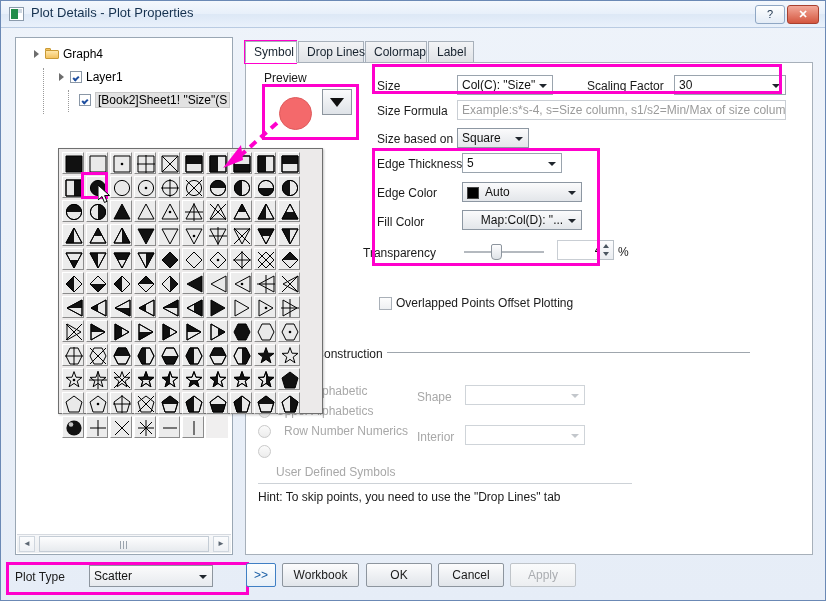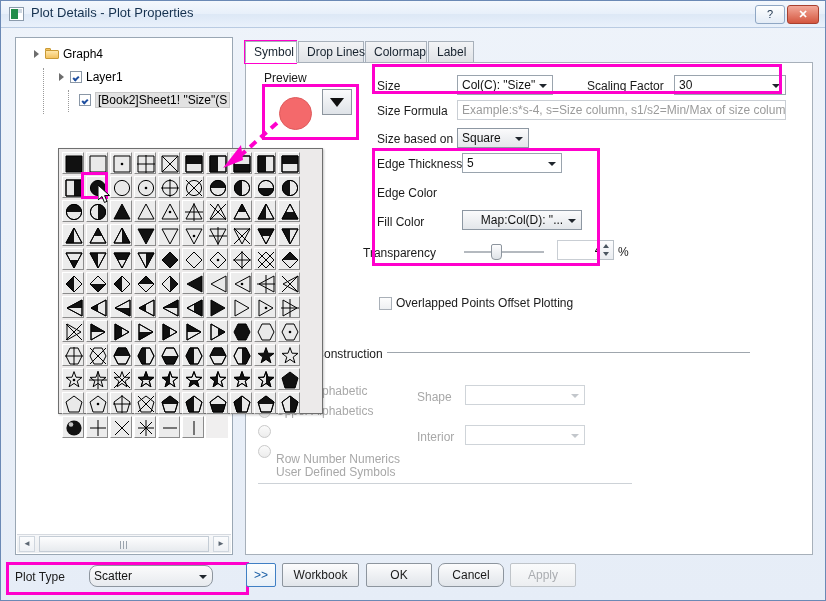--- a/index.html
+++ b/index.html
@@ -307,20 +307,23 @@
     <div class="combo btnstyle" style="left:211px;top:65px;width:72px;text-align:left;padding-left:4px;">
       <span>Square</span><span class="arrow"></span>
     </div>
 
     <div class="lbltxt" style="left:131px;top:94px;">Edge Thickness</div>
     <div class="combo" style="left:216px;top:90px;width:100px;">
       <span>5</span><span class="arrow"></span>
     </div>
 
     <div class="lbltxt" style="left:131px;top:123px;text-align:right;">Edge Color</div>
+    <div class="combo btnstyle" style="left:216px;top:119px;width:120px;text-align:left;padding-left:22px;">
+      <span class="swatch"></span><span>Auto</span><span class="arrow"></span>
+    </div>
 
     <div class="lbltxt" style="left:131px;top:152px;text-align:right;">Fill Color</div>
     <div class="combo btnstyle" style="left:216px;top:147px;width:120px;">
       <span>Map:Col(D): "...</span><span class="arrow"></span>
     </div>
 
     <div class="lbltxt" style="left:117px;top:183px;">Transparency</div>
     <div class="slider" style="left:218px;top:180px;width:80px;">
       <div class="track"></div>
       <div class="knob" style="left:27px;"></div>
@@ -338,35 +341,36 @@
     <div class="lbltxt" style="left:26px;top:284px;">Symbol Construction</div>
     <div class="hr" style="left:141px;top:289px;width:363px;"></div>
 
     <div class="radio" style="left:12px;top:322px;"></div>
     <div class="lbltxt dis" style="left:30px;top:321px;">Lower Alphabetic</div>
 
     <div class="radio" style="left:12px;top:342px;"></div>
     <div class="lbltxt dis" style="left:30px;top:341px;">Upper Alphabetics</div>
 
     <div class="radio" style="left:12px;top:362px;"></div>
-    <div class="lbltxt dis" style="left:30px;top:361px;margin-top:28px;">Row Number Numerics</div>
+    <div class="lbltxt dis" style="left:38px;top:361px;">Row Number Numerics</div>
 
     <div class="radio" style="left:12px;top:382px;"></div>
     <div class="lbltxt dis" style="left:30px;top:402px;">User Defined Symbols</div>
 
     <div class="lbltxt dis" style="left:171px;top:327px;">Shape</div>
     <div class="combo dis" style="left:219px;top:322px;width:120px;">
       <span></span><span class="arrow"></span>
     </div>
     <div class="lbltxt dis" style="left:171px;top:367px;">Interior</div>
     <div class="combo dis" style="left:219px;top:362px;width:120px;">
       <span></span><span class="arrow"></span>
     </div>
 
     <div class="hr thin" style="left:12px;top:420px;width:374px;"></div>
+    <div class="lbltxt" style="left:12px;top:427px;">Hint: To skip points, you need to use the "Drop Lines" tab</div>
   </div>
 
   <div class="previewbox">
     <div class="prev-circle"></div>
     <div class="prev-drop">
       <span class="tri"></span>
     </div>
   </div>
 
   <div class="gallery" id="gallery">
@@ -1438,23 +1442,23 @@
   <div class="mbox" style="left:371px;top:63px;width:410px;height:30px;"></div>
   <div class="mbox" style="left:371px;top:147px;width:228px;height:118px;"></div>
   <div class="mbox" style="left:5px;top:561px;width:243px;height:33px;"></div>
 
   <svg class="marrow" style="left:214px;top:118px;width:66px;height:52px;" viewBox="0 0 66 52">
     <line x1="62" y1="4" x2="26" y2="36" stroke="#ff00cc" stroke-width="4" stroke-dasharray="8,6"></line>
     <polygon points="8,49 26,26 28,41" fill="#ff00cc"></polygon>
   </svg>
 
   <div class="lbltxt" style="left:14px;top:569px;">Plot Type</div>
-  <div class="combo plain" style="left:88px;top:564px;width:124px;height:22px;line-height:20px;border-radius:8px;">
+  <div class="combo plain" style="left:88px;top:564px;width:124px;height:22px;line-height:20px;">
     <span>Scatter</span><span class="arrow" style="top:9px;"></span>
   </div>
 
   <div class="btn blue" style="left:245px;top:562px;width:30px;">&gt;&gt;</div>
   <div class="btn" style="left:281px;top:562px;width:77px;">Workbook</div>
   <div class="btn" style="left:365px;top:562px;width:66px;">OK</div>
-  <div class="btn" style="left:437px;top:562px;width:66px;border-radius:7px;">Cancel</div>
+  <div class="btn" style="left:437px;top:562px;width:66px;">Cancel</div>
   <div class="btn dis" style="left:509px;top:562px;width:66px;">Apply</div>
 
 </div>
 
 </body></html>

